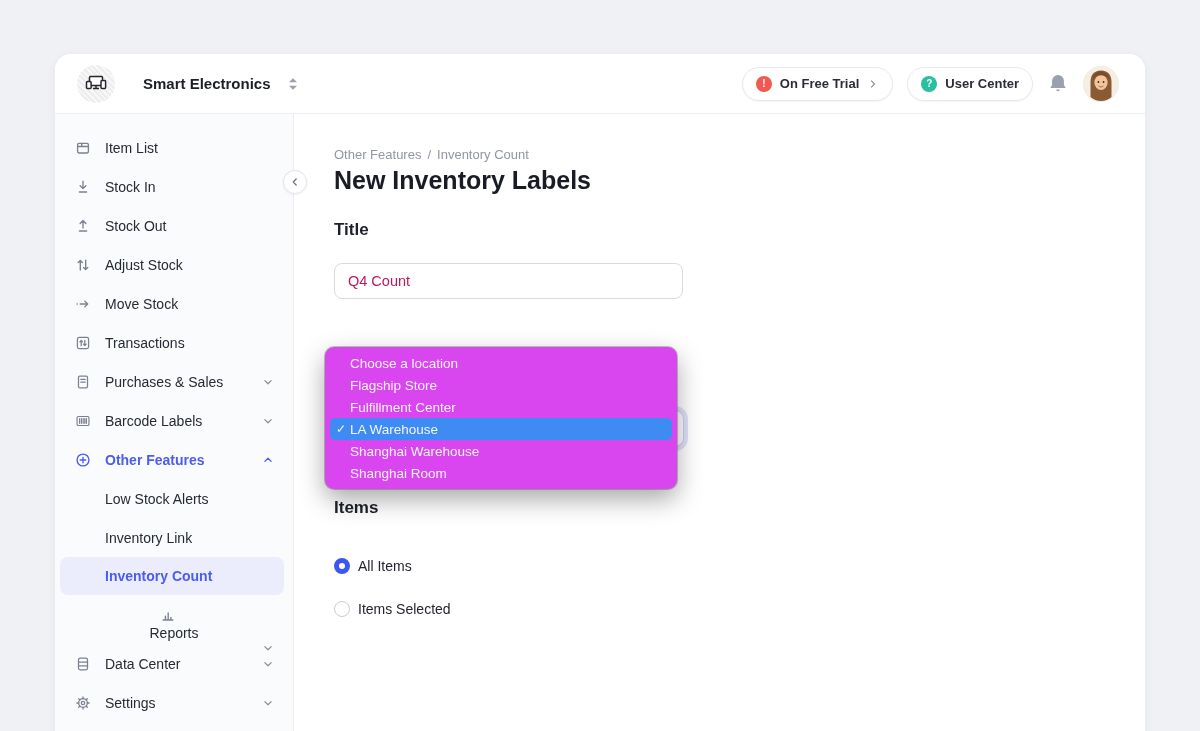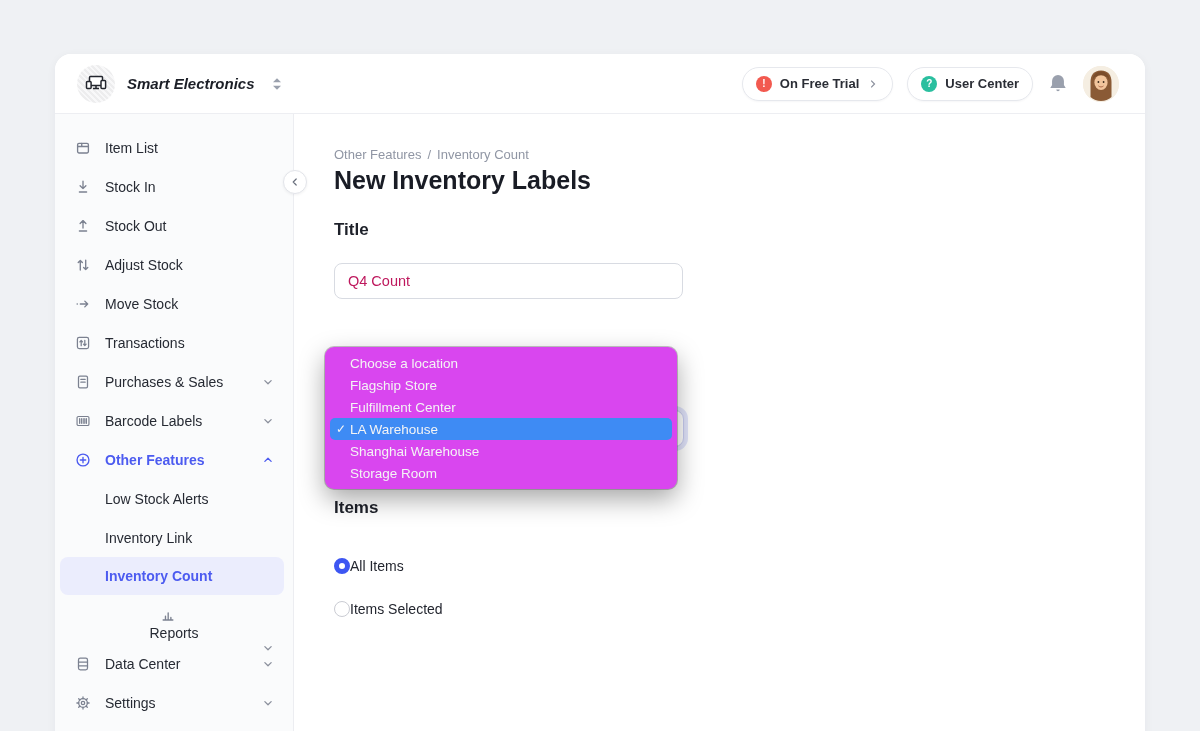--- a/index.html
+++ b/index.html
@@ -19,21 +19,21 @@
   .hdr {
     position:absolute; top:0; left:0; right:0; height:60px;
     background:#fff; border-bottom:1px solid #edeef2;
     display:flex; align-items:center; padding:0 26px 0 22px; z-index:6;
   }
   .logo-circle {
     width:38px; height:38px; border-radius:50%;
     background:repeating-linear-gradient(45deg,#ededee 0 2px,#f8f8f9 2px 4px);
     display:flex; align-items:center; justify-content:center; flex:0 0 auto;
   }
-  .app-name { font-size:15px; font-weight:700; color:#1c1f27; margin-left:12px;font-style:italic; }
+  .app-name { font-size:15px; font-weight:700; color:#1c1f27; margin-left:28px; }
   .switch-icon { margin-left:16px; display:flex; }
   .hdr-right { margin-left:auto; display:flex; align-items:center; gap:14px; }
   .pill {
     height:34px; display:flex; align-items:center; gap:8px;
     border:1px solid #e6e8ed; border-radius:17px; background:#fff;
     padding:0 13px; font-size:13px; font-weight:700; color:#2a2d35;
     box-shadow:0 1px 2px rgba(20,24,40,.04); cursor:pointer;
   }
   .badge-dot {
     width:16px; height:16px; border-radius:50%; color:#fff;
@@ -92,21 +92,21 @@
     box-shadow:0 0 0 1px rgba(0,0,0,.22), 0 10px 26px rgba(0,0,0,.35);
   }
   .dd-row {
     height:22px; margin:0 5px; padding-left:6px; display:flex; align-items:center;
     font-size:13.5px; color:#f4f4f5; border-radius:5px; cursor:pointer; white-space:nowrap;
   }
   .dd-row .check { width:14px; flex:0 0 auto; font-size:12px; }
   .dd-row.sel { background:#3e8bf4; }
   
   .items-section { position:absolute; left:39px; top:384px; }
-  .radio-row { display:flex; align-items:center; gap:0; margin-top:0; cursor:pointer; }
+  .radio-row { display:flex; align-items:center; gap:8px; margin-top:0; cursor:pointer; }
   .radio-row.first { margin-top:40px; }
   .radio-row.second { margin-top:27px; }
   .radio { width:16px; height:16px; border-radius:50%; background:#fff; flex:0 0 auto; }
   .radio.on { border:5px solid #3d56f2; }
   .radio.off { border:1.5px solid #caccd3; }
   .radio-label { font-size:14px; color:#23262f; }
   svg { display:block; }
 </style>
 </head>
 <body>
@@ -362,21 +362,21 @@
       <div class="dd-row sel">
         <span class="check">✓</span>
         <span>LA Warehouse</span>
       </div>
       <div class="dd-row">
         <span class="check"></span>
         <span>Shanghai Warehouse</span>
       </div>
       <div class="dd-row">
         <span class="check"></span>
-        <span>Storage Room</span>
+        <span>Shanghai Room</span>
       </div>
     </div>
 
     <div class="items-section">
       <div class="field-label">Items</div>
 
       <div class="radio-row first">
         <span class="radio on"></span>
         <span class="radio-label">All Items</span>
       </div>

